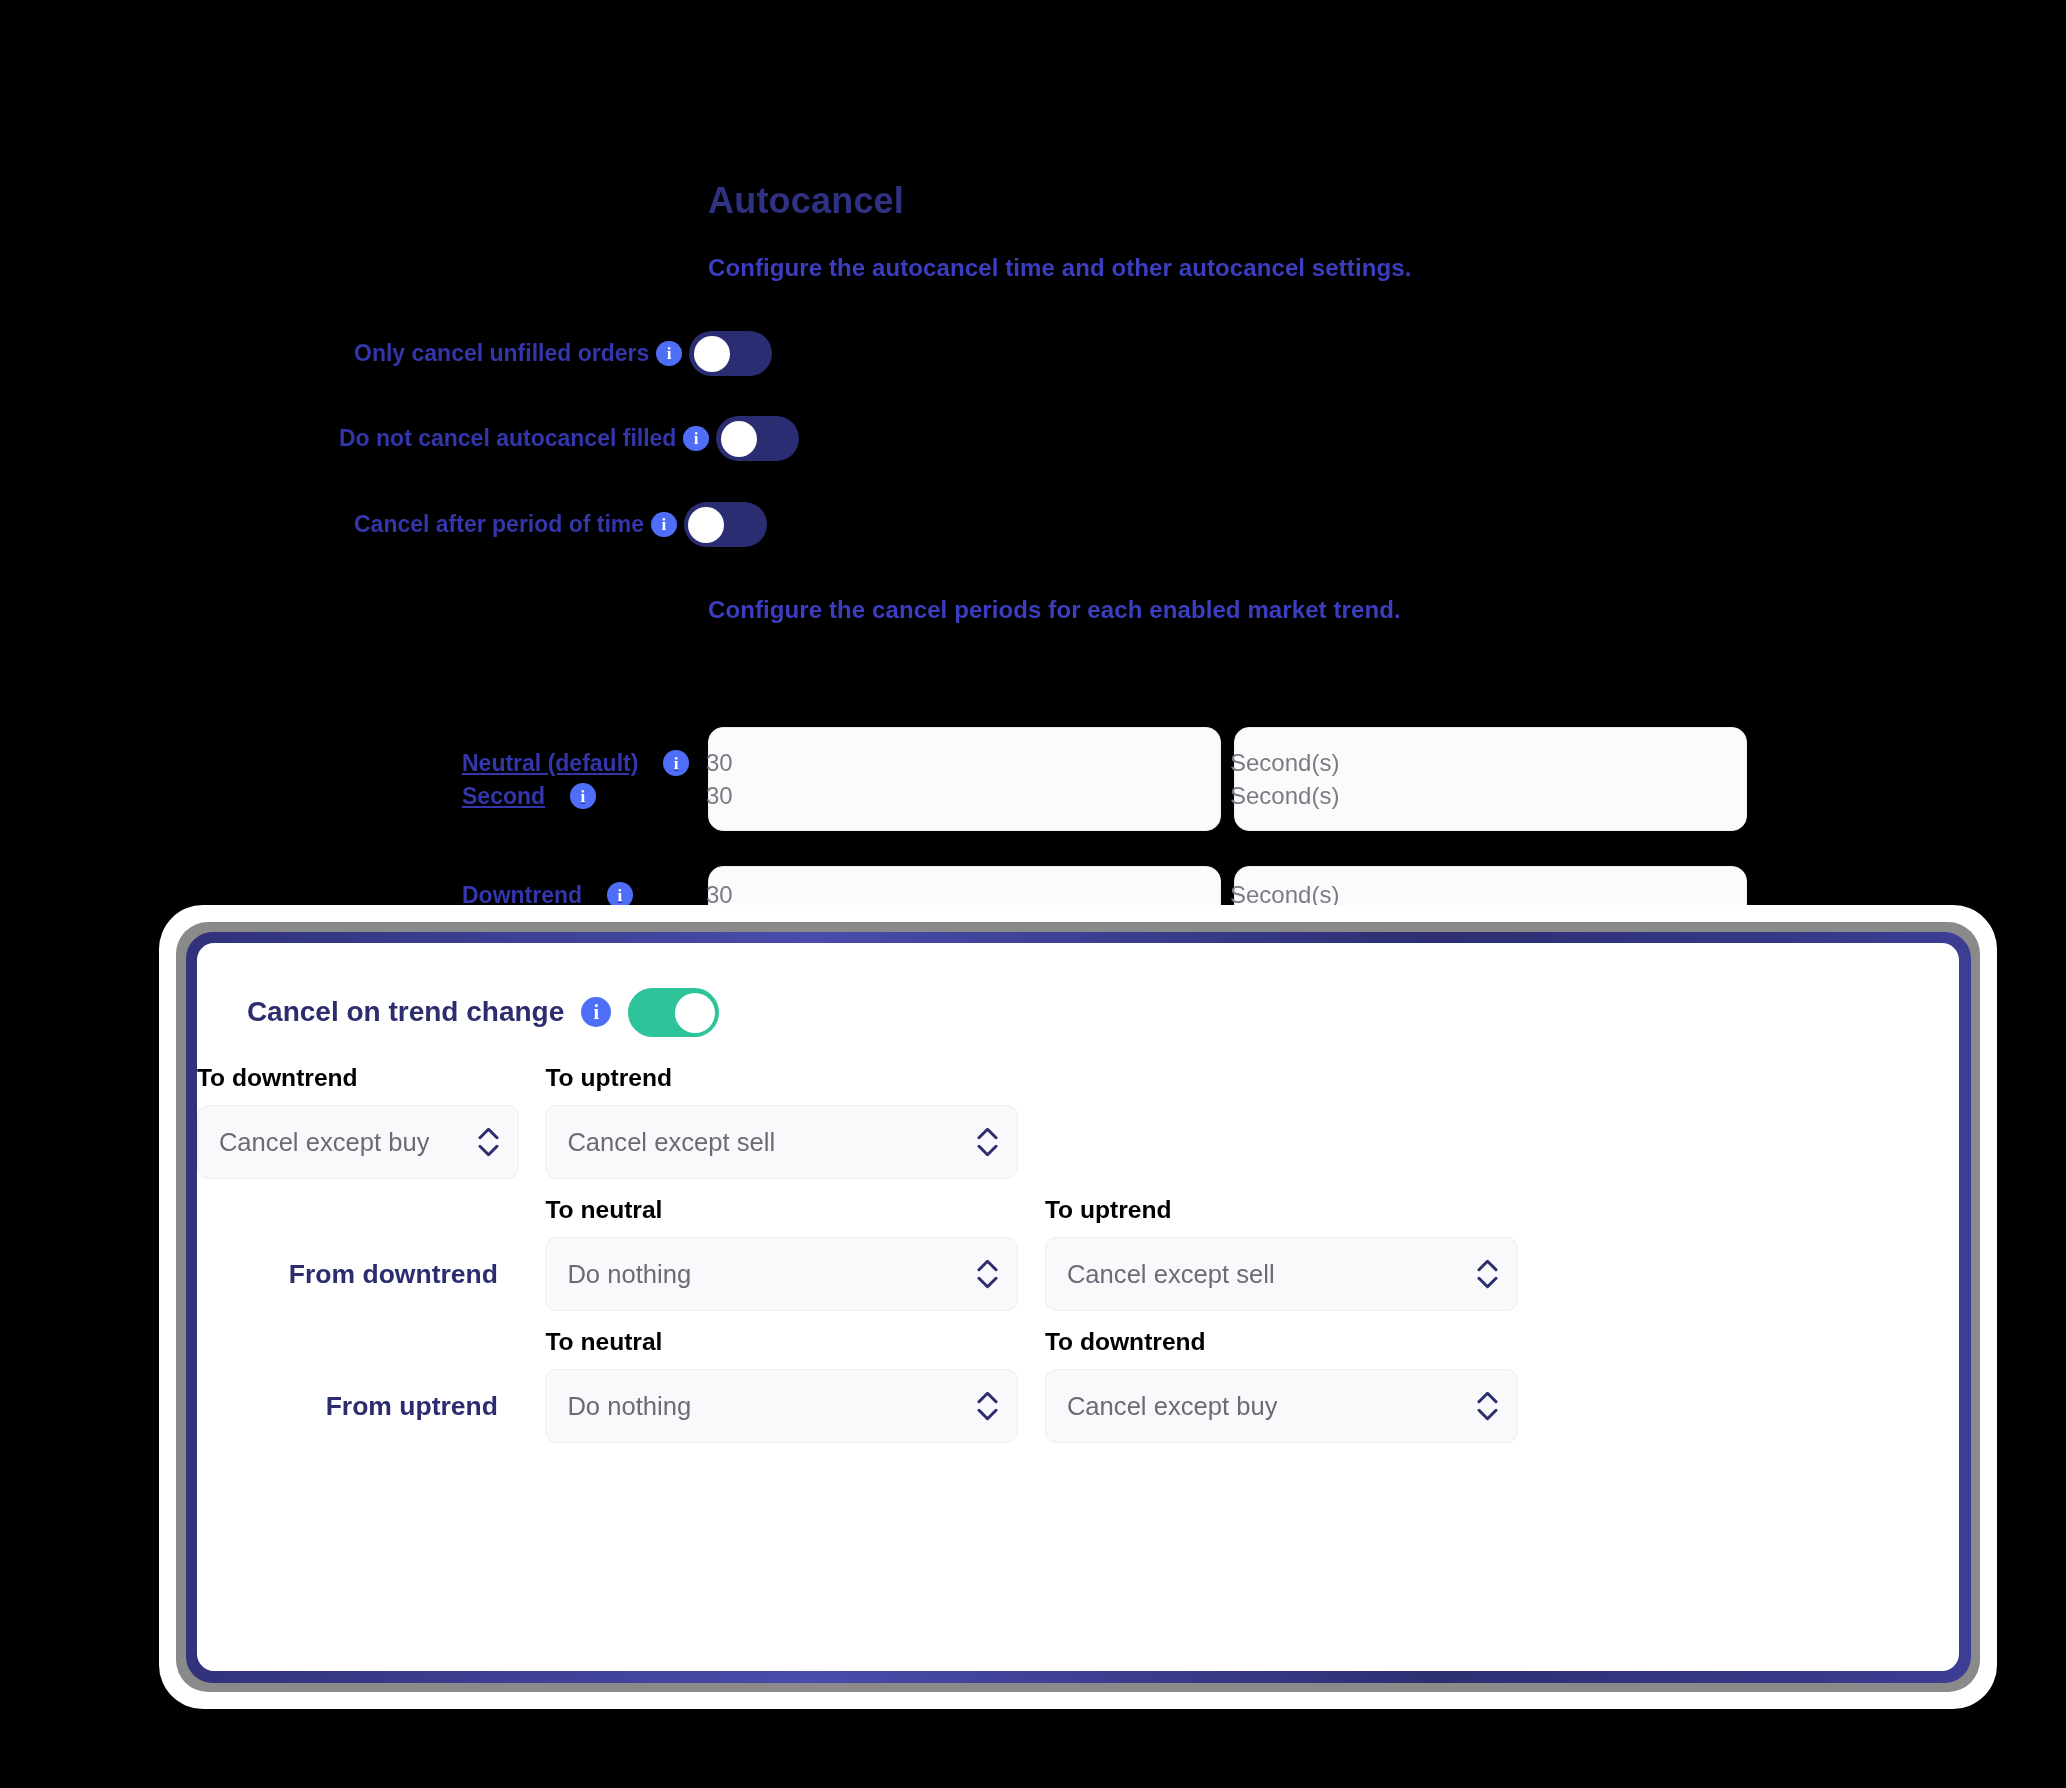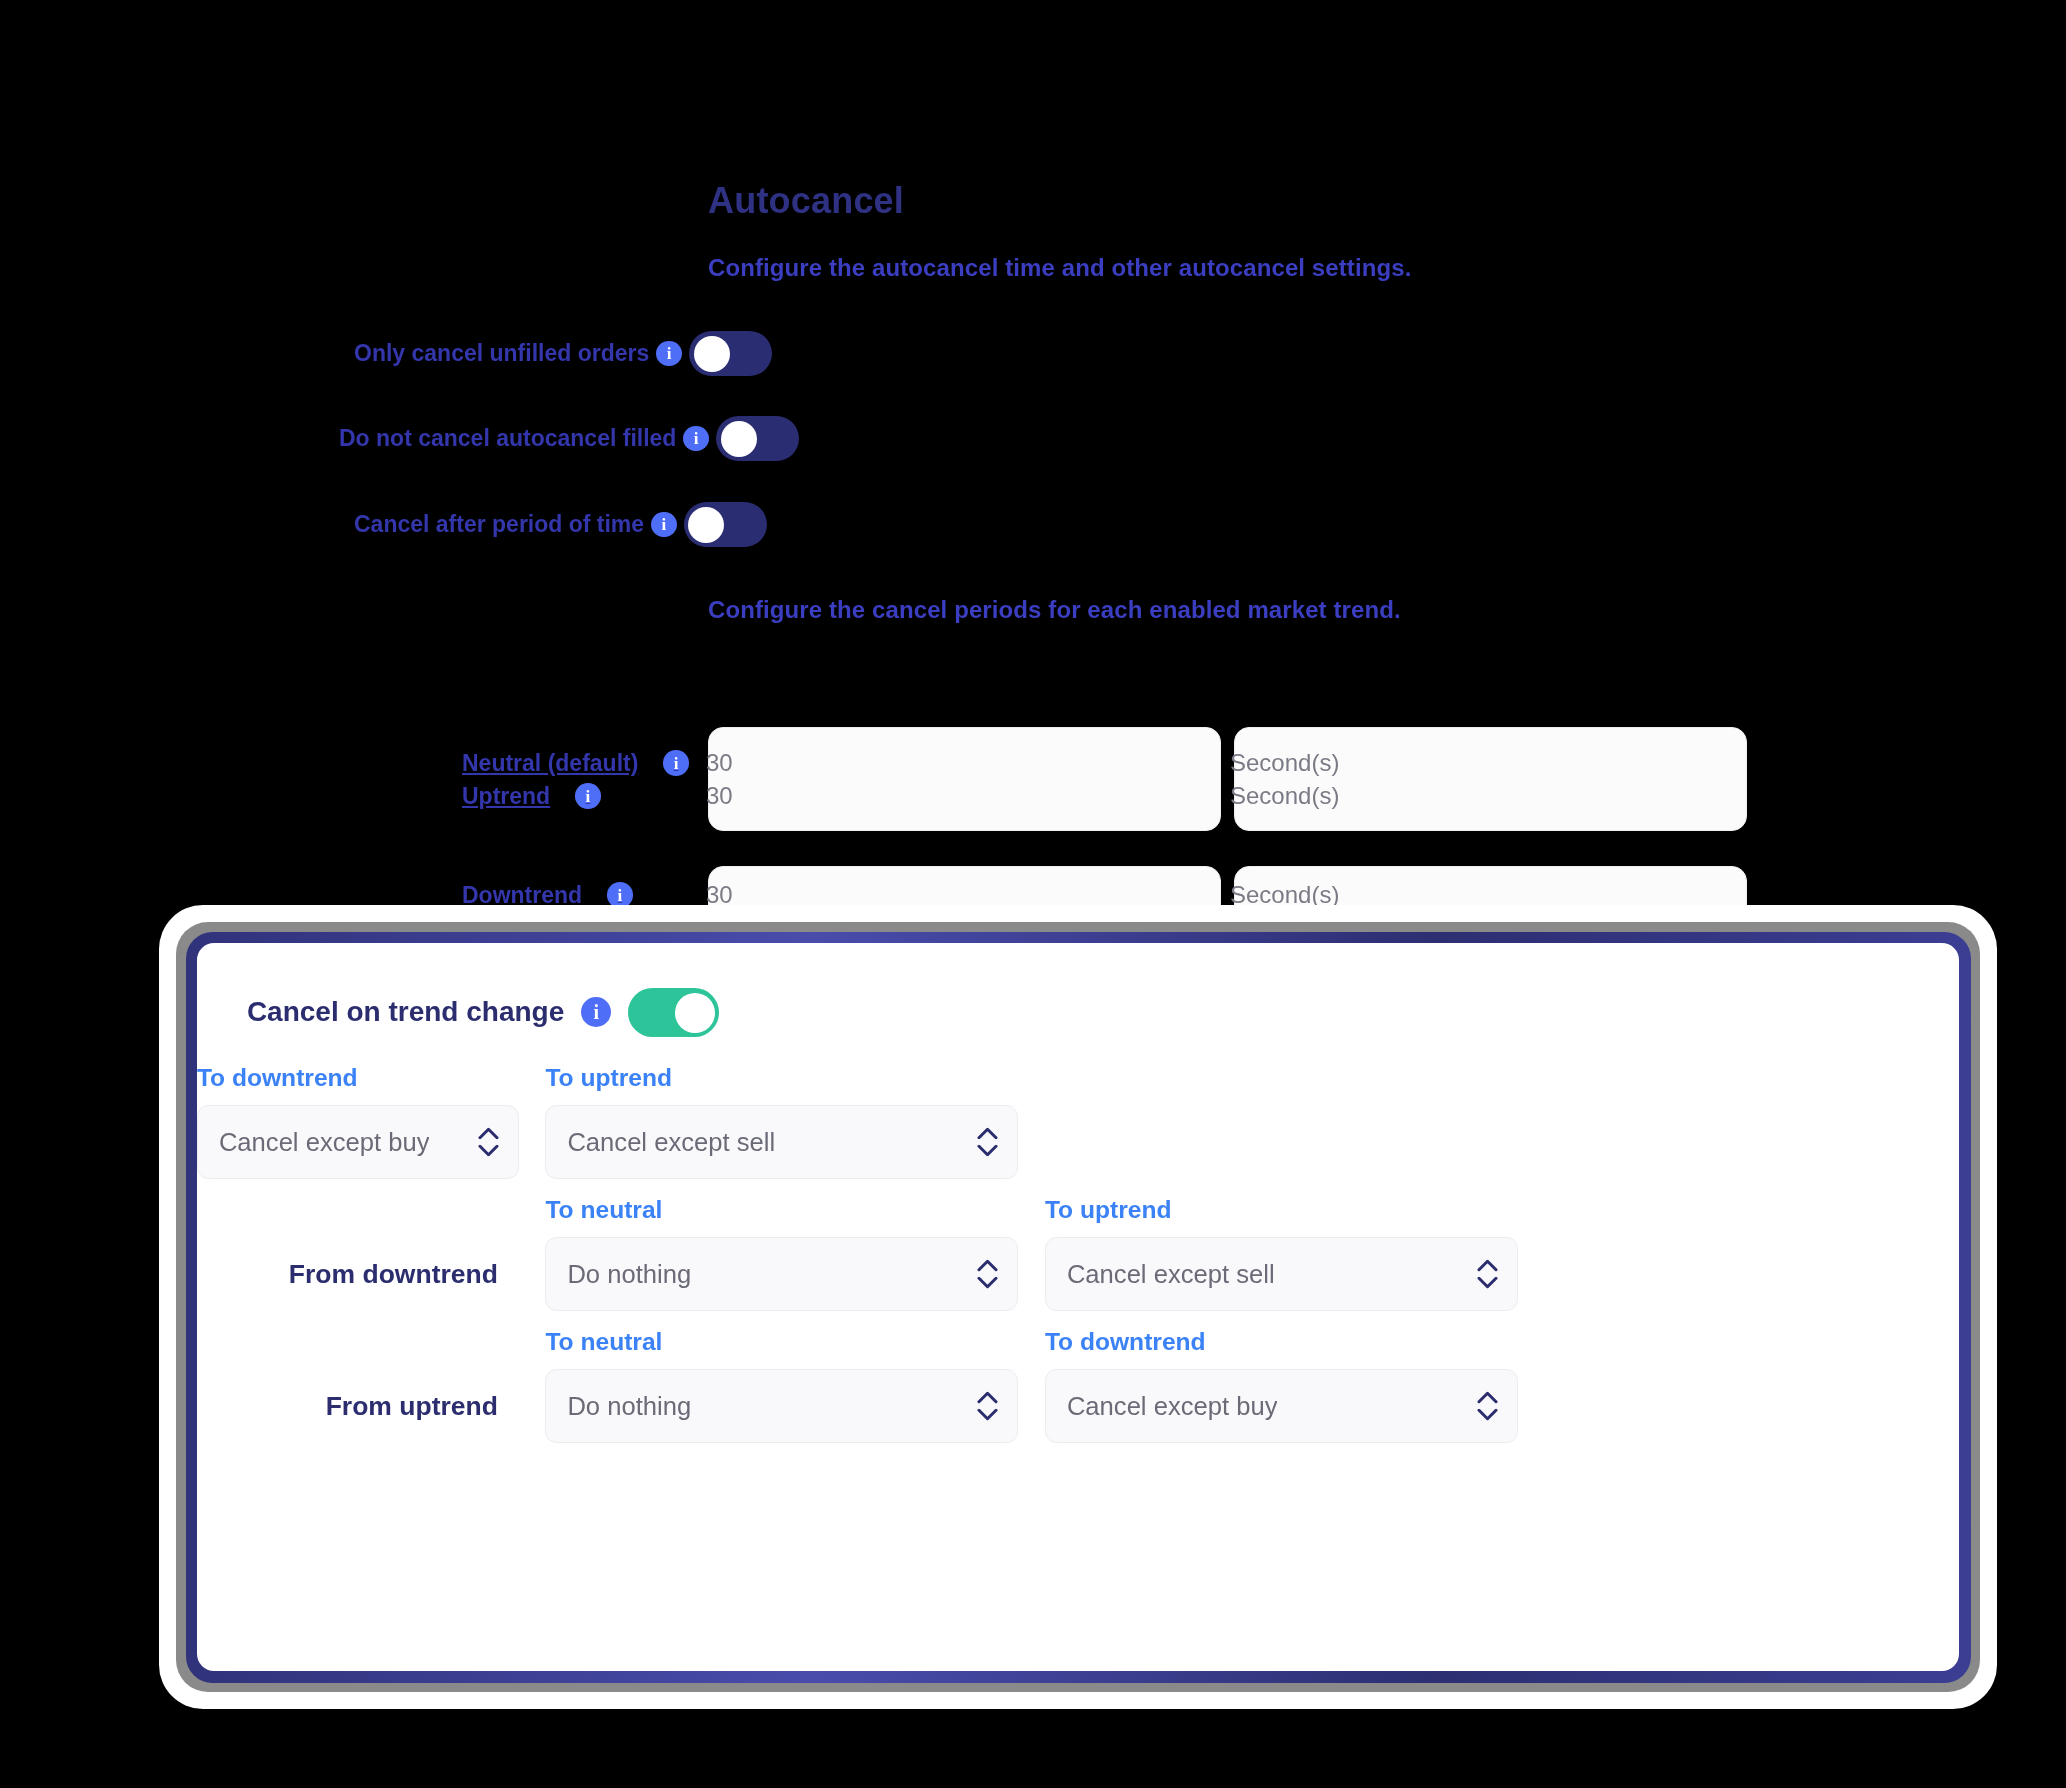--- a/index.html
+++ b/index.html
@@ -219,21 +219,21 @@
     color: #2b2d6e;
     text-align: right;
     padding-right: 21px;
     padding-bottom: 21px;
     white-space: nowrap;
   }
 
   .col-head {
     font-size: 24.6px;
     font-weight: 700;
-    color: #3b82f6;
+    color: #000000;
     margin-bottom: 13.2px;
     white-space: nowrap;
   }
 
   .select-box {
     position: relative;
     height: 74px;
     background: #f9f9fb;
     border: 0.9px solid #ebedf0;
     border-radius: 11.4px;
@@ -305,21 +305,21 @@
       <span class="flbl" style="width:225px;">
         <span>Neutral (default)</span>
         <span class="info-dot">i</span>
       </span>
       <span class="bg-input" style="width:492px;">30</span>
       <span class="bg-input" style="width:492px; margin-left:32px;">Second(s)</span>
     </div>
 
     <div class="bg-field-row" style="left:462px; top:774px; width:1287px;">
       <span class="flbl" style="width:225px;">
-        <span>Uptrend</span>
+        <span>Second</span>
         <span class="info-dot">i</span>
       </span>
       <span class="bg-input" style="width:492px;">30</span>
       <span class="bg-input" style="width:492px; margin-left:32px;">Second(s)</span>
     </div>
 
     <div class="bg-card" style="left:708px; top:866px; width:513px; height:91px;"></div>
     <div class="bg-card" style="left:1234px; top:866px; width:513px; height:91px;"></div>
 
     <div class="bg-field-row" style="left:462px; top:873px; width:1287px;">

